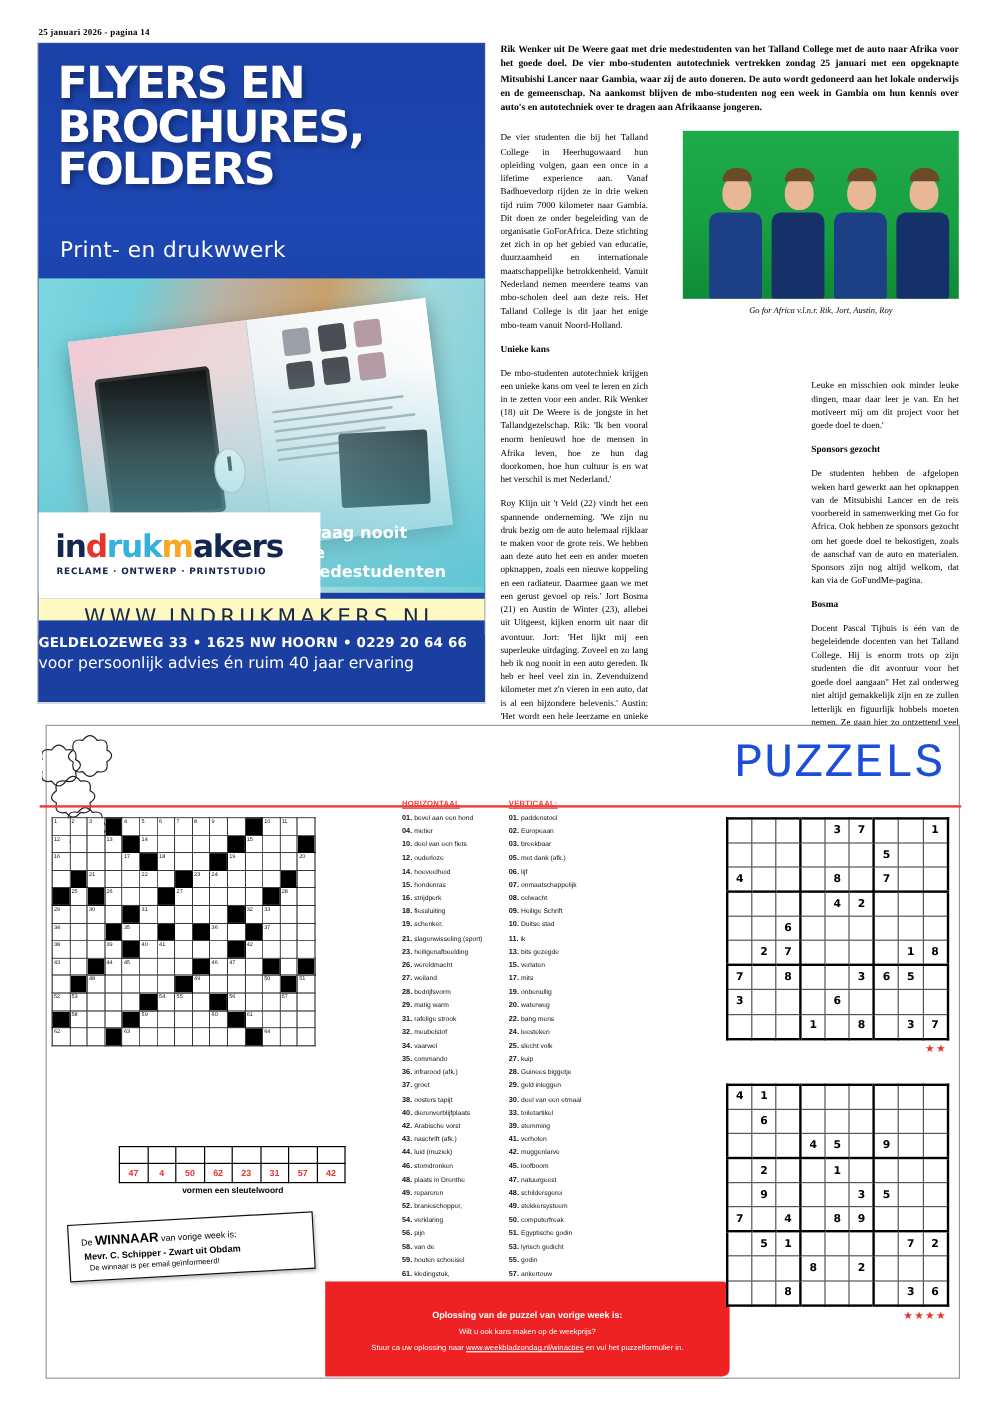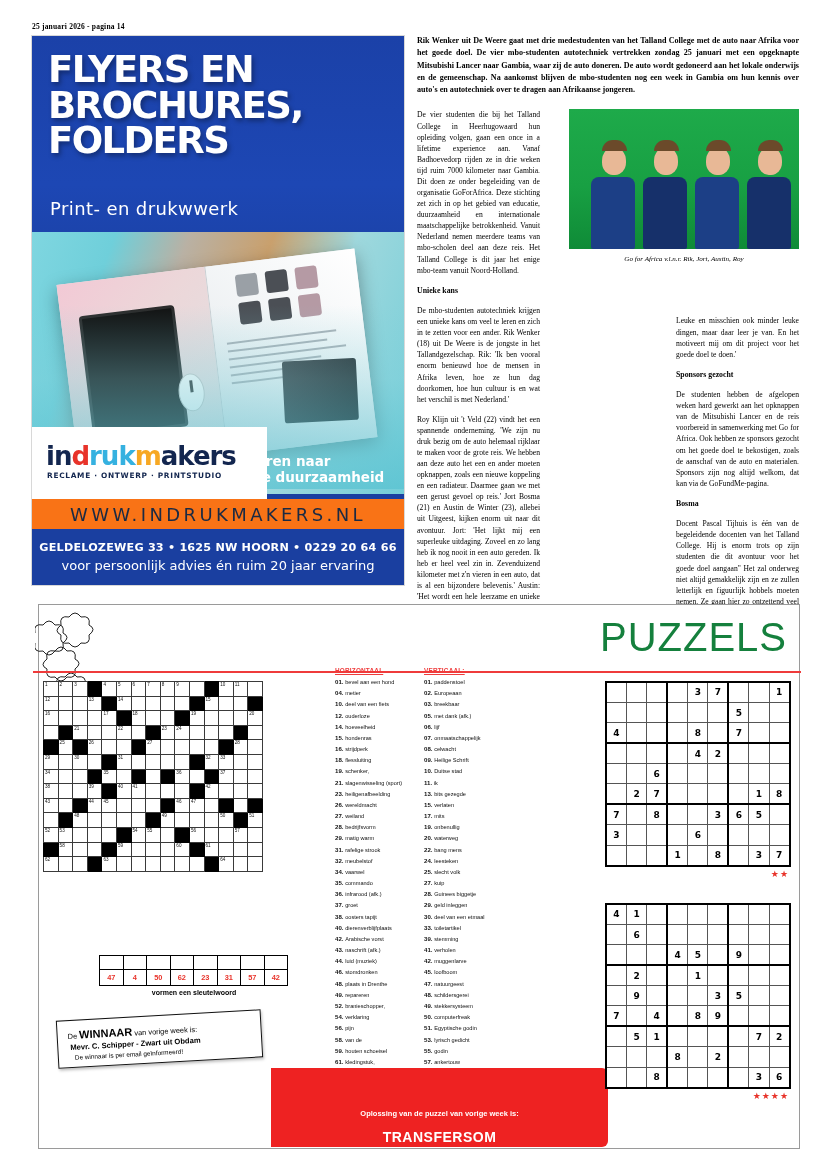--- a/index.html
+++ b/index.html
@@ -112,28 +112,28 @@
     font-family:"DejaVu Sans", sans-serif; font-weight:700;
     font-size:7.4px; letter-spacing:.7px; color:#13264f;
   }
   .ad-cta{
     position:absolute; right:12px; bottom:100px; width:140px;
     color:#ffffff; font-family:"DejaVu Sans", sans-serif;
     font-weight:700; font-size:13.5px; line-height:1.2; text-align:left;
   }
   .ad-url{
     position:absolute; left:0; bottom:56px; width:100%; height:30px;
-    background:#f97316; color:#1a2a44;
+    background:#fef9c3; color:#1a2a44;
     font-family:"DejaVu Sans", sans-serif; font-weight:500;
     font-size:18px; letter-spacing:3.4px;
     display:flex; align-items:center; justify-content:center;margin-top:44px;
   }
   .ad-foot{
-    position:absolute; left:0; bottom:0; width:100%; height:56px;
-    background:#1a3fa0; color:#ffffff; text-align:center;
+    position:absolute; left:0; bottom:0; width:100%; height:68px;
+    background:#1a3fa0; color:#ffffff; 
     font-family:"DejaVu Sans", sans-serif;
   }
   .ad-foot .l1{font-size:11.2px; font-weight:700; letter-spacing:.2px; padding-top:12px;}
   .ad-foot .l2{font-size:13px; font-weight:400; padding-top:4px;}
 
   
   .article { position:absolute; left:417px; top:35px; width:382px; }
   .headline{
     font-family:"DejaVu Sans", sans-serif;
     font-weight:900; font-size:25px; letter-spacing:-.7px; line-height:1;
@@ -166,22 +166,22 @@
     font-style:italic; font-size:7.1px; font-family:"Liberation Serif", serif;text-align:center;
   }
 
   
   .puzzle-box{
     position:absolute; left:38px; top:604px; width:762px; height:545px;
     border:1px solid #9a9a9a; background:#fff;
   }
   .puzzel-title{
     position:absolute; right:12px; top:10px;
-    font-family:Liberation Sans, sans-serif;
-    font-size:40px; letter-spacing:1px; color:#15803d; font-weight:400;text-align:center;
+    font-family:Liberation Mono, monospace;
+    font-size:40px; letter-spacing:1px; color:#1d4ed8; font-weight:400;text-align:center;
   }
   .red-rule{
     position:absolute; left:-6px; top:66px; width:768px; height:2.4px; background:#ef3b3b;
   }
   .jigsaw{ position:absolute; left:-4px; top:6px; width:78px; height:92px; }
 
   .cw-wrap{ position:absolute; left:4px; top:76px; }
   table.cw{ border-collapse:collapse; }
   table.cw td{
     width:14.6px; height:14.6px; border:.6px solid #3a3a3a;
@@ -226,21 +226,21 @@
   .winner .w1{ font-size:7.4px; padding:8px 0 0 10px;}
   .winner .w1 b{ font-size:11px; }
   .winner .w2{ font-size:7.6px; font-weight:bold; padding:2px 0 0 12px;}
   .winner .w3{ font-size:6.4px; padding:2px 0 0 16px; }
 
   .solution{
     position:absolute; left:232px; bottom:1px; width:337px; height:79px;
     background:#ee2222; border-radius:0 6px 6px 0;
     color:#fff; text-align:center; font-family:"Liberation Sans", sans-serif;
   }
-  .solution .s1{ font-size:7.5px; font-weight:bold; padding-top:9px;margin-top:32px; }
+  .solution .s1{ font-size:7.5px; font-weight:bold; padding-top:23px; }
   .solution .s2{ font-size:14px; font-weight:bold; padding-top:11px; letter-spacing:.5px;}
   .solution .s3{ font-size:6.4px; padding-top:7px; }
   .solution .s4{ font-size:6.4px; padding-top:6px; }
   .solution .s4 u{ }
 
   
   .sud{ position:absolute; }
   .sud.one{ left:566px; top:76px; }
   .sud.two{ left:566px; top:298px; }
   table.sk{ border-collapse:collapse; border:2.2px solid #000; background:#fff; }
@@ -307,29 +307,29 @@
       <div>FOLDERS</div>
     </div>
     <div class="ad-sub">Print- en drukwwerk</div>
 
     <div class="ad-logo-wrap">
       <div class="logo-text"><span>in</span><span class="c1">d</span><span class="c2">ruk</span><span class="c3">m</span><span>akers</span></div>
       <div class="logo-sub">RECLAME · ONTWERP · PRINTSTUDIO</div>
     </div>
 
     <div class="ad-cta">
-      <div>leren naar</div>
-      <div>de duurzaamheid</div>
+      <div>vraag nooit</div>
+      <div>de medestudenten</div>
     </div>
 
     <div class="ad-url">WWW.INDRUKMAKERS.NL</div>
 
     <div class="ad-foot">
       <div class="l1">GELDELOZEWEG 33 • 1625 NW HOORN • 0229 20 64 66</div>
-      <div class="l2">voor persoonlijk advies én ruim 20 jaar ervaring</div>
+      <div class="l2">voor persoonlijk advies én ruim 40 jaar ervaring</div>
     </div>
   </div>
 
   <div class="article">
     <div class="lead">Rik Wenker uit De Weere gaat met drie medestudenten van het Talland College met de auto naar Afrika voor het goede doel. De vier mbo-studenten autotechniek vertrekken zondag 25 januari met een opgeknapte Mitsubishi Lancer naar Gambia, waar zij de auto doneren. De auto wordt gedoneerd aan het lokale onderwijs en de gemeenschap. Na aankomst blijven de mbo-studenten nog een week in Gambia om hun kennis over auto's en autotechniek over te dragen aan Afrikaanse jongeren.</div>
 
     <div class="cols" style="height:455px;">
 
       <div class="photo">
         <div class="person" style="left:22px;">
@@ -857,21 +857,20 @@
     <div class="key-cap">vormen een sleutelwoord</div>
 
     <div class="winner">
       <div class="w1"><span>De </span><b>WINNAAR</b><span> van vorige week is:</span></div>
       <div class="w2">Mevr. C. Schipper - Zwart uit Obdam</div>
       <div class="w3">De winnaar is per email geïnformeerd!</div>
     </div>
 
     <div class="solution">
       <div class="s1">Oplossing van de puzzel van vorige week is:</div>
-      <div class="s2">TRANSFERSOM</div>
       <div class="s3">Wilt u ook kans maken op de weekprijs?</div>
       <div class="s4"><span>Stuur ca uw oplossing naar </span><u>www.weekbladzondag.nl/winacties</u><span> en vul het puzzelformulier in.</span></div>
     </div>
 
     <div class="sud one">
       <table class="sk">
           <tbody id="sk1">
             <tr>
               <td></td>
               <td></td>

